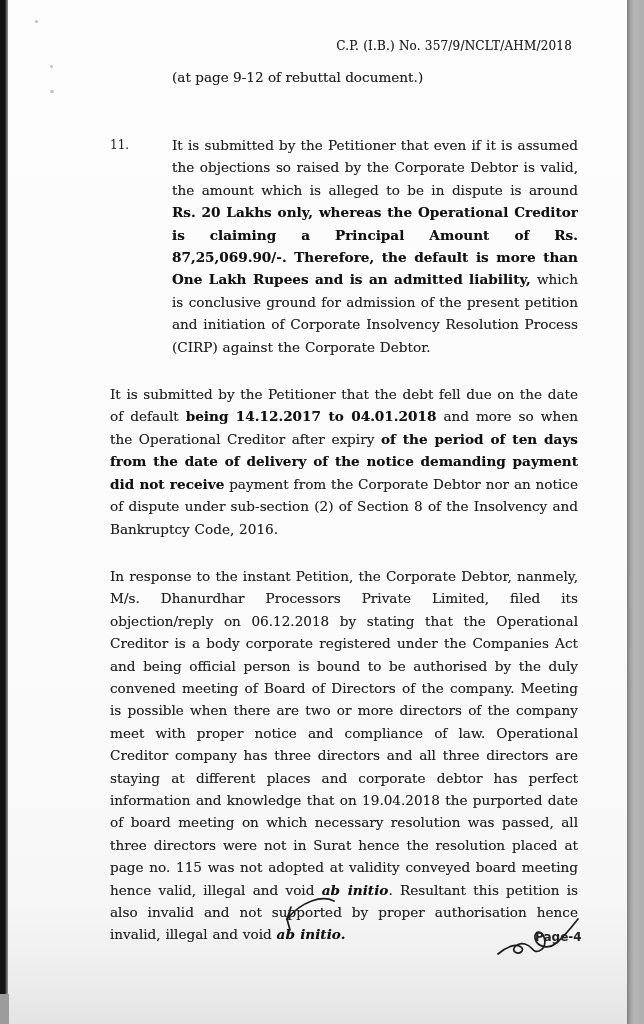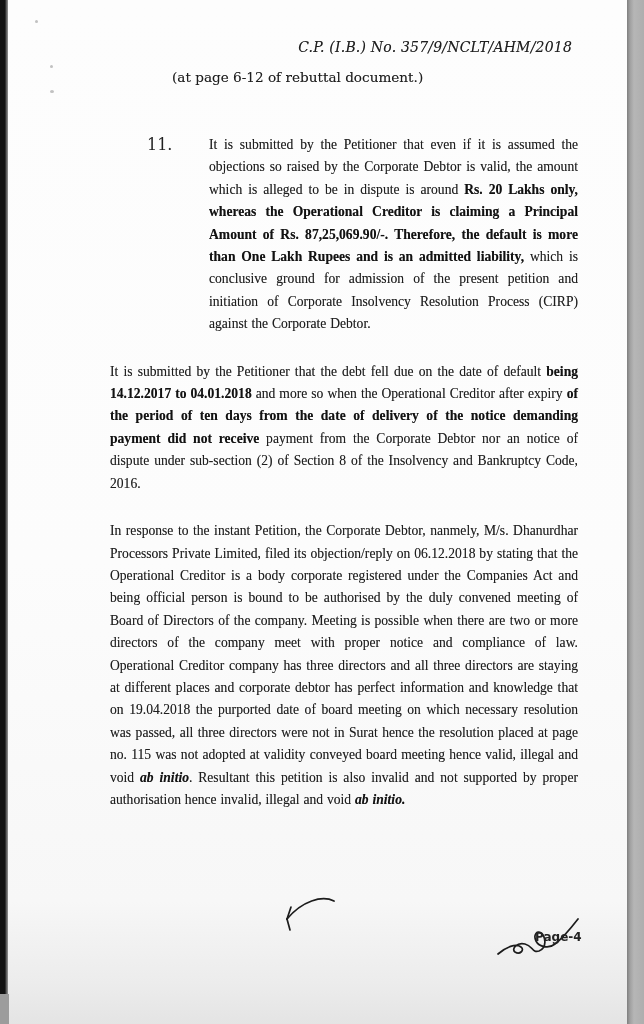--- a/index.html
+++ b/index.html
@@ -16,35 +16,34 @@
   }
   .edge-left-tail { position:absolute; left:0; top:994px; width:9px; height:30px; background:#9c9c9c; }
   .edge-right {
     position:absolute; left:627px; top:0; width:17px; height:1024px;
     background:linear-gradient(to right,#7e7e7e 0,#a0a0a0 3px,#b6b6b6 7px,#aeaeae 100%);
   }
   .speck { position:absolute; border-radius:50%; background:#8f8f8f; opacity:.55; }
 
   .case-number {
     position:absolute; top:39px; right:72px;
-    font-size:14px; letter-spacing:.2px;
+    font-size:12px; letter-spacing:.2px;
     text-shadow:0 0 .5px rgba(25,25,25,.45);
-    font-style:italic;
   }
   .intro {
     position:absolute; left:172px; top:66px; width:402px;
     font-size:13.6px; line-height:22.4px; text-align:justify;
     text-shadow:0 0 .5px rgba(25,25,25,.45);
   }
   .content { position:absolute; left:110px; top:134px; width:468px; }
   .para { display:flex; margin-bottom:25px; }
-  .para-num { flex:none; width:62px; font-size:16px; line-height:22.4px;margin-left:37px; }
+  .para-num { flex:none; width:62px; font-size:12px; line-height:22.4px; }
   .para-body {
     flex:1; font-size:13.6px; line-height:22.4px; text-align:justify;
-    text-shadow:0 0 .5px rgba(25,25,25,.45); word-spacing:.5px;font-family:Liberation Serif, serif;
+    text-shadow:0 0 .5px rgba(25,25,25,.45); word-spacing:.5px;
   }
   .b { font-weight:bold; color:#121212; }
   .i { font-style:italic; }
 
   .mark { position:absolute; pointer-events:none; }
   .mark path { fill:none; stroke:#1c1c1c; stroke-width:1.7; stroke-linecap:round; stroke-linejoin:round; }
 
   .footer-page {
     position:absolute; left:535px; top:930px;
     font-family:"DejaVu Sans","Liberation Sans",sans-serif;
@@ -60,21 +59,21 @@
   <div class="edge-left-tail"></div>
   <div class="edge-right"></div>
 
   <div class="speck" style="left:35px;top:20px;width:3px;height:3px;"></div>
   <div class="speck" style="left:50px;top:65px;width:3px;height:3px;"></div>
   <div class="speck" style="left:50px;top:90px;width:4px;height:3px;"></div>
 
   <div class="case-number">C.P. (I.B.) No. 357/9/NCLT/AHM/2018</div>
 
   <div class="intro">
-    <div>(at page 6-12 of rebuttal document.)</div>
+    <div>(at page 9-12 of rebuttal document.)</div>
   </div>
 
   <div class="content">
       <div class="para">
         <div class="para-num">11.</div>
         <div class="para-body"><span>It is submitted by the Petitioner  that even if it is assumed the objections so raised  by the Corporate Debtor is valid, the amount which is alleged to be in dispute is around </span><span class="b">Rs. 20 Lakhs only, whereas the Operational Creditor is claiming a Principal  Amount of Rs. 87,25,069.90/-. Therefore, the default is more than One Lakh Rupees and is an admitted liability,</span><span> which is conclusive ground for admission of the present petition and initiation of Corporate Insolvency Resolution Process (CIRP) against the Corporate Debtor.</span></div>
       </div>
       <div class="para">
         <div class="para-body"><span>It is submitted by the Petitioner that the debt fell due on the date of default </span><span class="b">being 14.12.2017 to 04.01.2018</span><span> and more so when the Operational Creditor after expiry </span><span class="b">of the period of ten days from the date of delivery of the notice demanding payment did not receive</span><span> payment from the Corporate Debtor nor an notice of dispute under sub-section (2) of Section 8 of the Insolvency and Bankruptcy Code, 2016.</span></div>
       </div>

